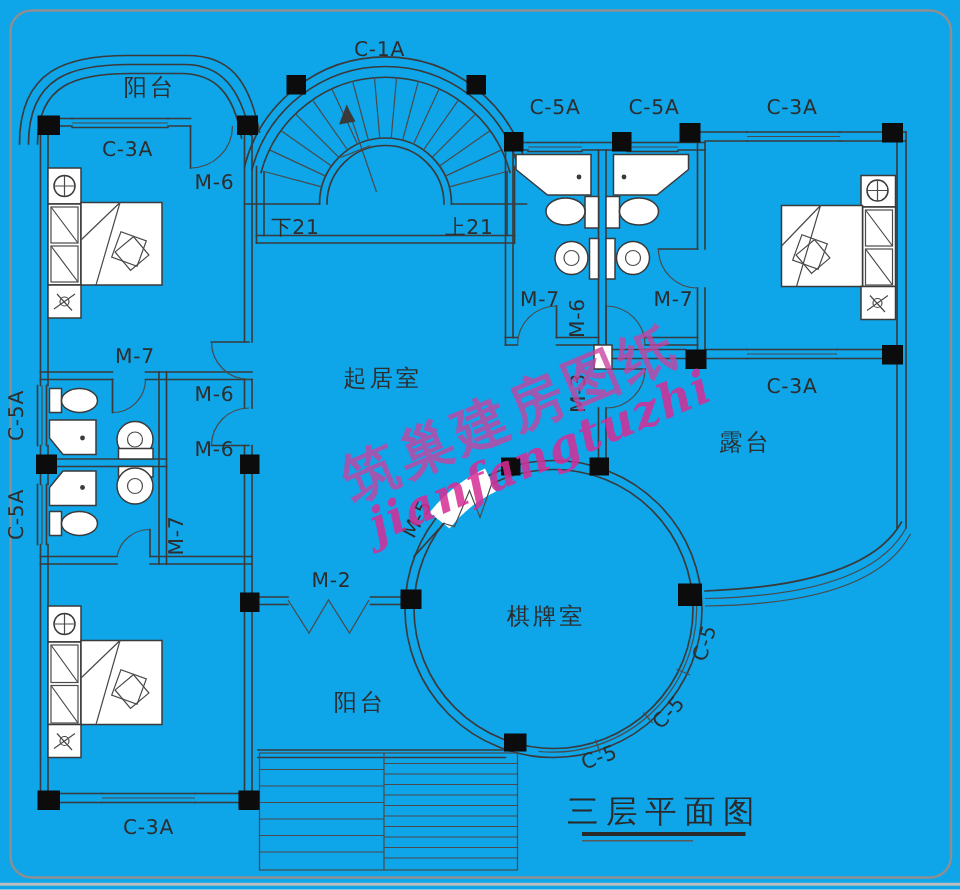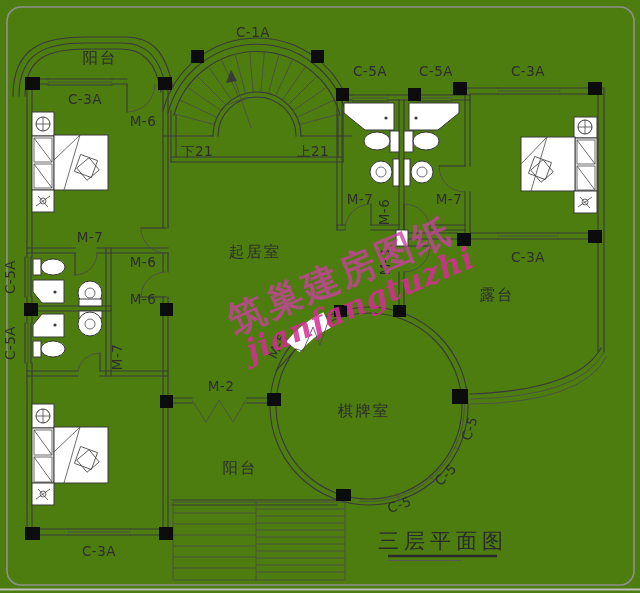--- a/index.html
+++ b/index.html
@@ -1,16 +1,16 @@
 <!DOCTYPE html>
 <html><head>
 <meta charset="utf-8">
 <style>
   html,body{margin:0;padding:0;background:#e8e8e8;}
-  #canvas{position:relative;width:640px;height:593px;background:#4d7c0f;overflow:hidden;}
+  #canvas{position:relative;width:640px;height:593px;background:#0ea5e9;overflow:hidden;}
   svg{position:absolute;left:0;top:0;}
   .ln{stroke:#3a3a3a;stroke-width:1.1;fill:none;stroke-linecap:square;}
   .thin{stroke:#4a4a4a;stroke-width:.8;fill:none;}
   .fx{stroke:#3a3a3a;stroke-width:1;fill:#ffffff;}
   .col{fill:#0c0c0c;stroke:none;}
   .white{stroke:#ffffff;fill:none;}
   .txt{font-family:"DejaVu Sans",sans-serif;font-size:13.5px;fill:#2d2d2d;letter-spacing:.5px;}
   .cn{font-size:15.5px;letter-spacing:2px;}
   .ttl{font-family:"DejaVu Sans",sans-serif;font-size:21px;fill:#2a2a2a;letter-spacing:5px;}
   .wm-cn{font-family:"DejaVu Sans",sans-serif;font-size:37px;font-weight:bold;fill:#c9429f;opacity:.78;letter-spacing:3px;}

